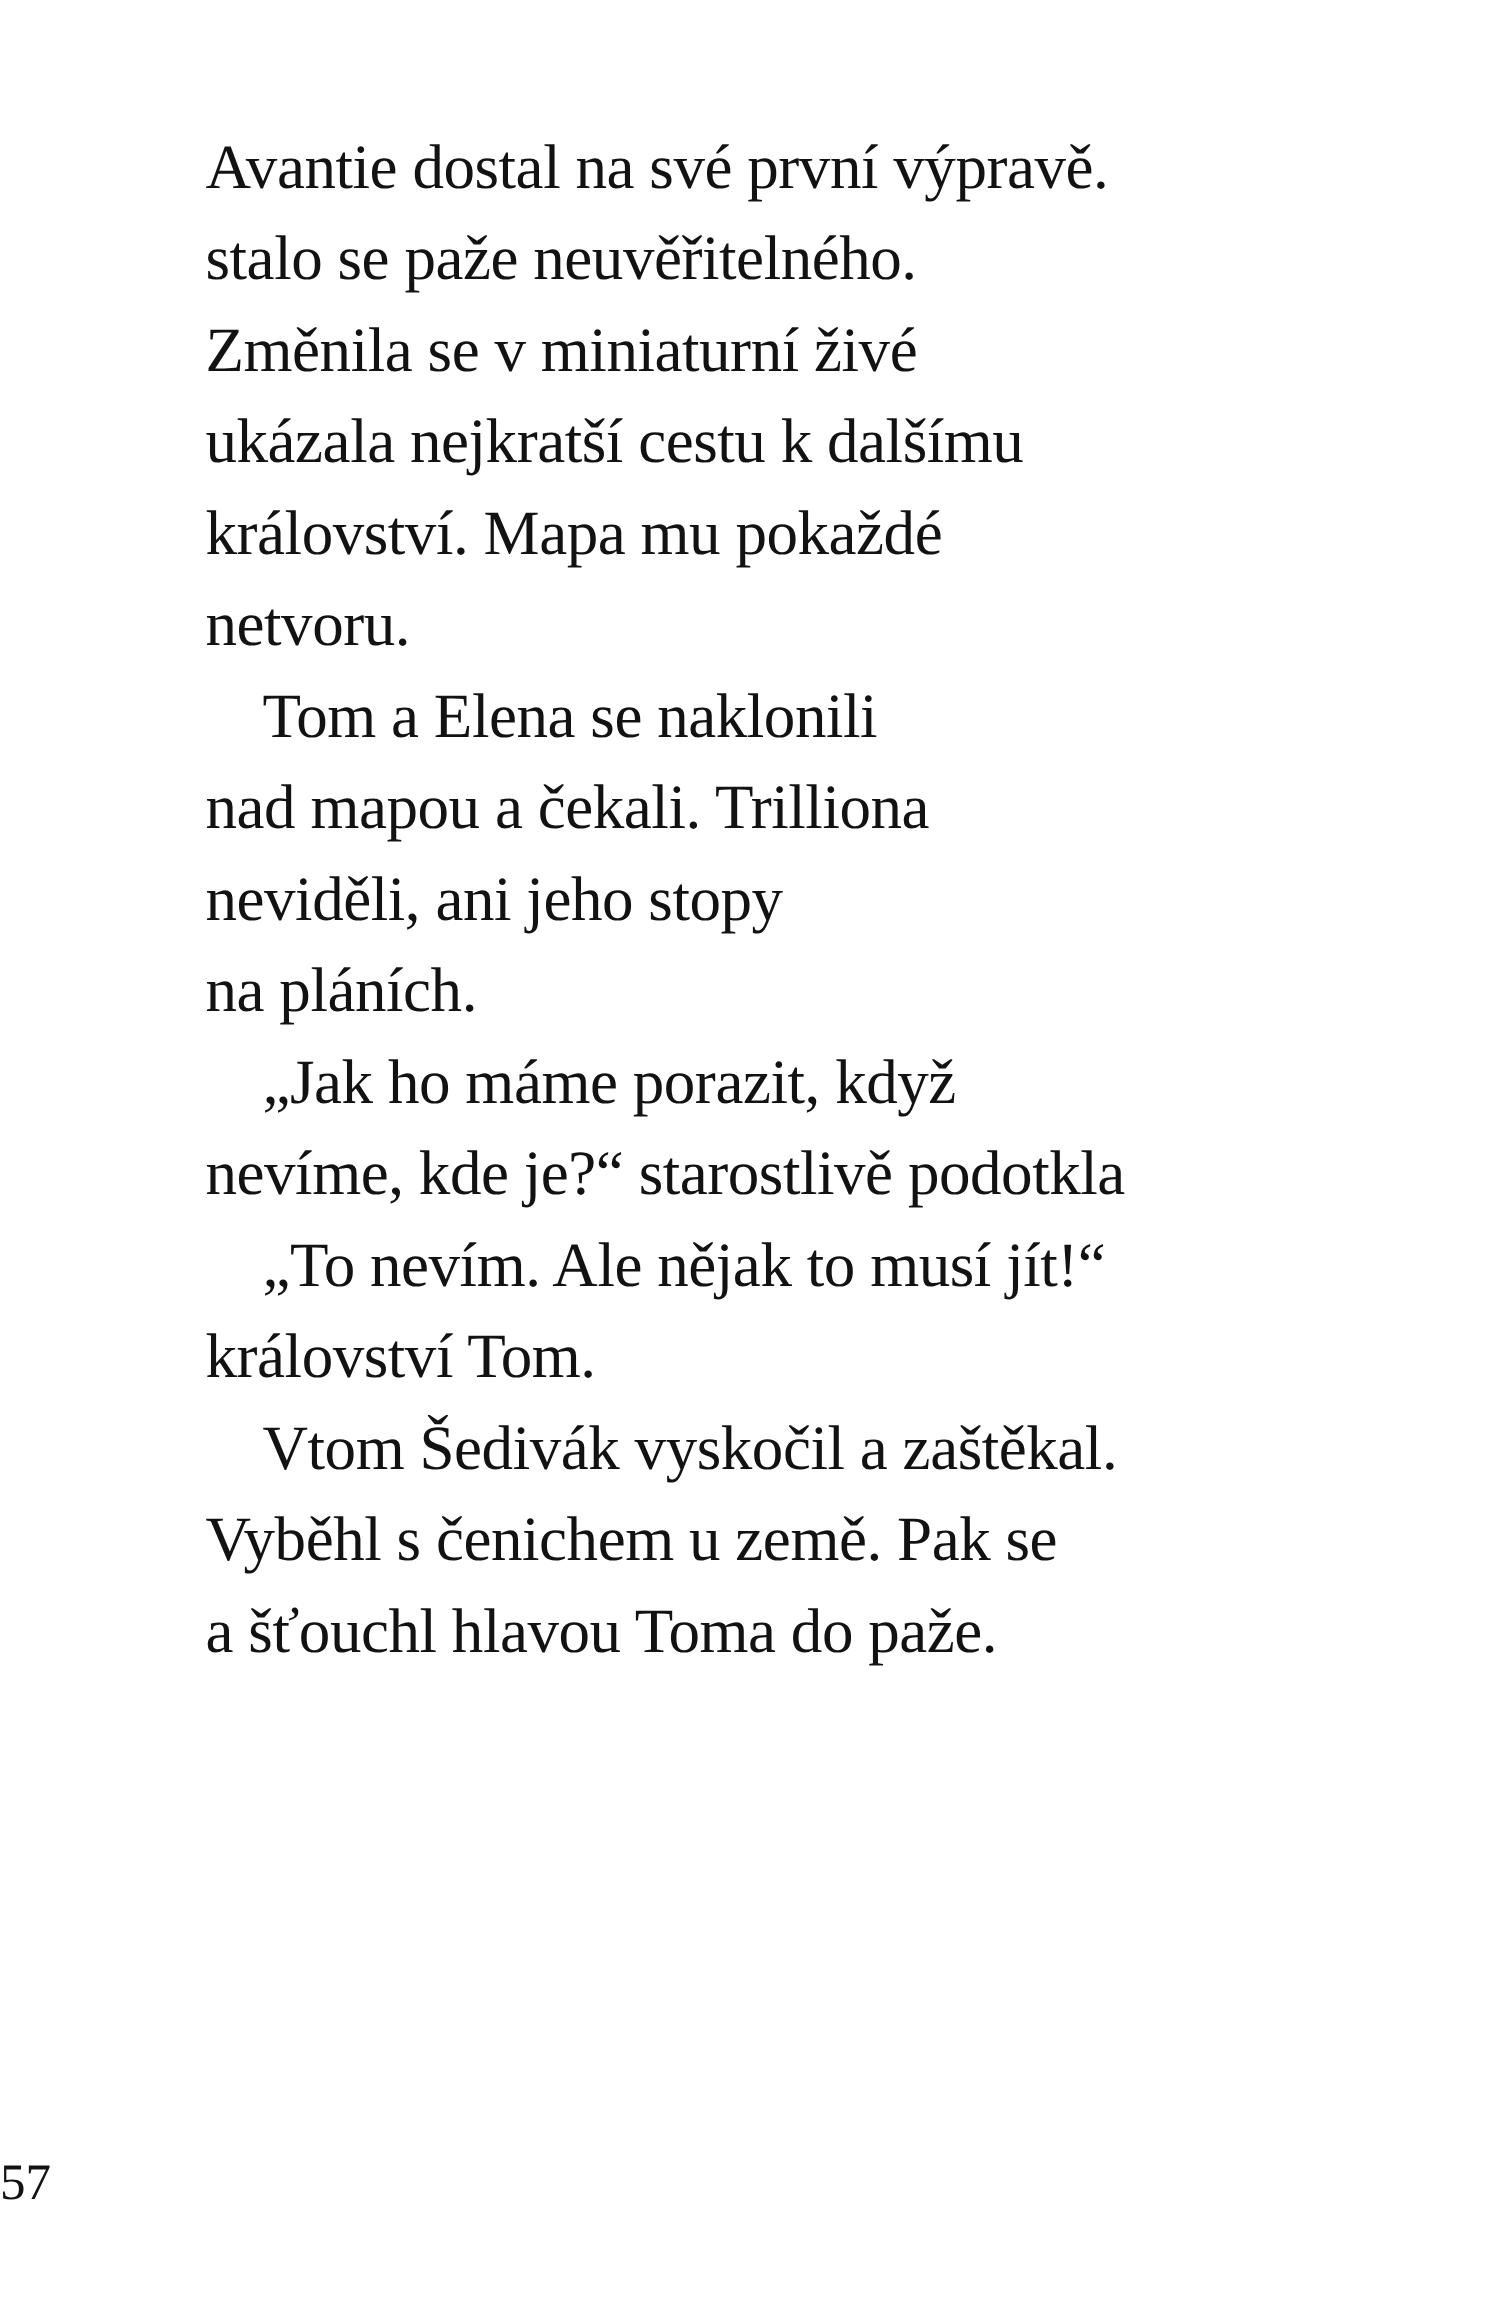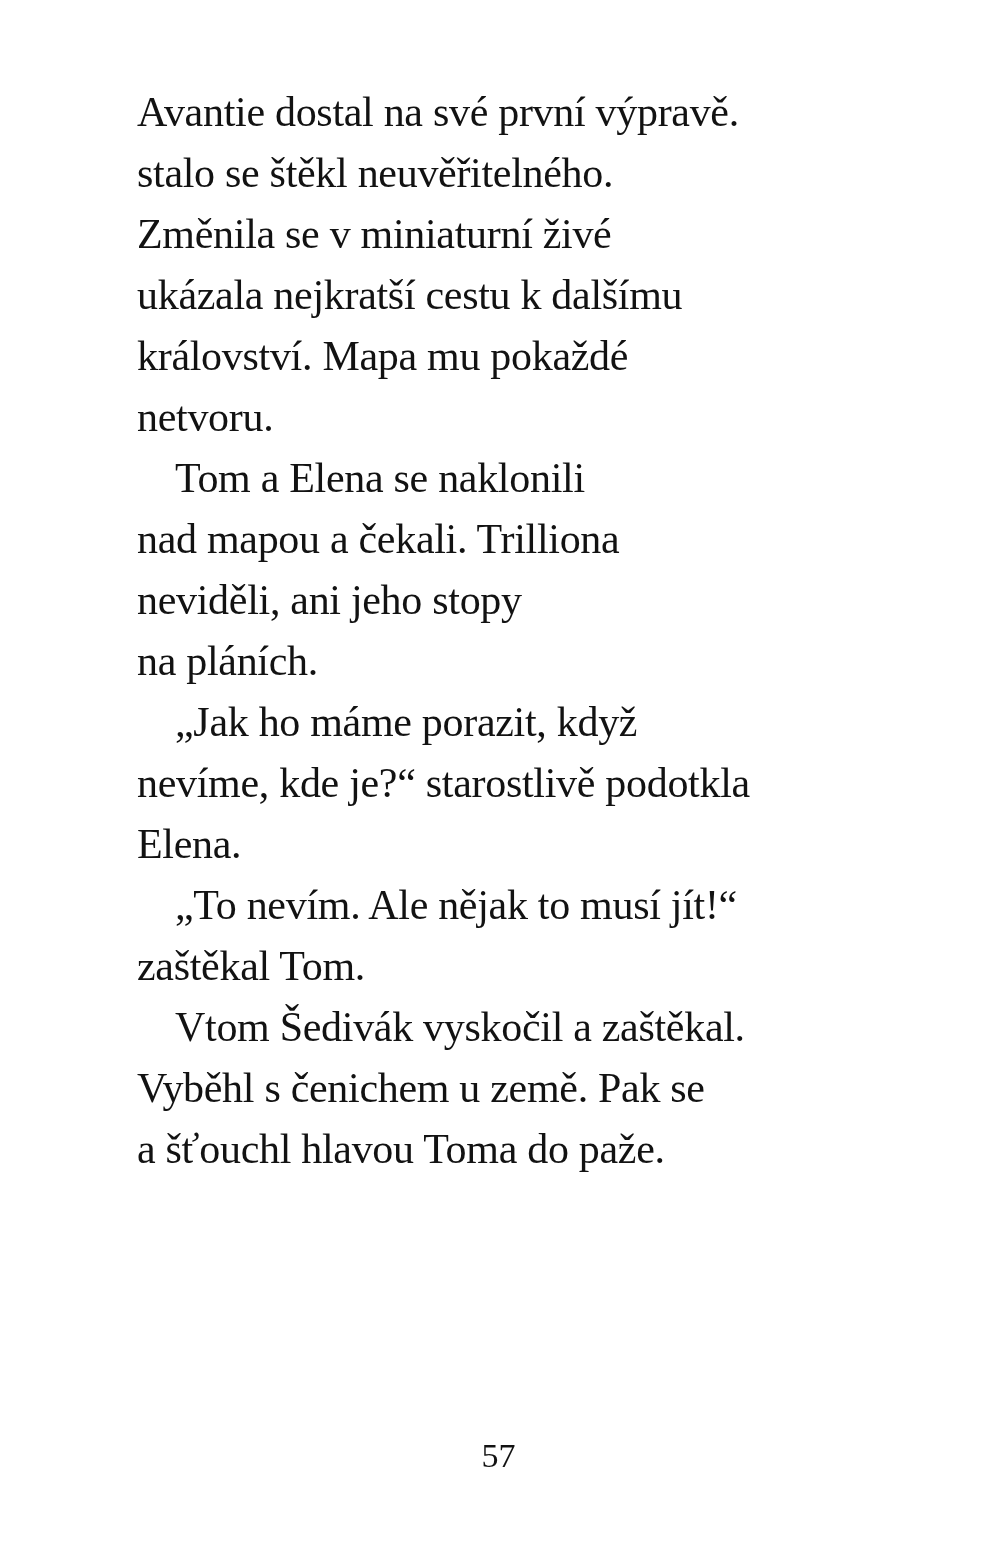--- a/index.html
+++ b/index.html
@@ -37,52 +37,50 @@
     white-space: pre;
   }
   .line.first-indent {
     padding-left: 38px;
   }
   .page-number {
     position: absolute;
     top: 1436px;
     left: 0;
     width: 997px;
-    text-align: center;
     font-size: 34px;
     line-height: 40px;
   }
 </style>
 </head>
 <body>
 
 <div class="book-page">
   <div class="text-body">
       <div class="paragraph">
         <div class="line">Avantie dostal na své první výpravě.</div>
-        <div class="line">stalo se štěkl neuvěřitelného.</div>
+        <div class="line">stalo se paže neuvěřitelného.</div>
         <div class="line">Změnila se v miniaturní živé</div>
         <div class="line">ukázala nejkratší cestu k dalšímu</div>
         <div class="line">království. Mapa mu pokaždé</div>
         <div class="line">netvoru.</div>
       </div>
       <div class="paragraph">
         <div class="line first-indent">Tom a Elena se naklonili</div>
         <div class="line">nad mapou a čekali. Trilliona</div>
         <div class="line">neviděli, ani jeho stopy</div>
         <div class="line">na pláních.</div>
       </div>
       <div class="paragraph">
         <div class="line first-indent">„Jak ho máme porazit, když</div>
         <div class="line">nevíme, kde je?“ starostlivě podotkla</div>
-        <div class="line">Elena.</div>
       </div>
       <div class="paragraph">
         <div class="line first-indent">„To nevím. Ale nějak to musí jít!“</div>
-        <div class="line">zaštěkal Tom.</div>
+        <div class="line">království Tom.</div>
       </div>
       <div class="paragraph">
         <div class="line first-indent">Vtom Šedivák vyskočil a zaštěkal.</div>
         <div class="line">Vyběhl s čenichem u země. Pak se</div>
         <div class="line">a šťouchl hlavou Toma do paže.</div>
       </div>
     </div>
   <div class="page-number">57</div>
 </div>
 

